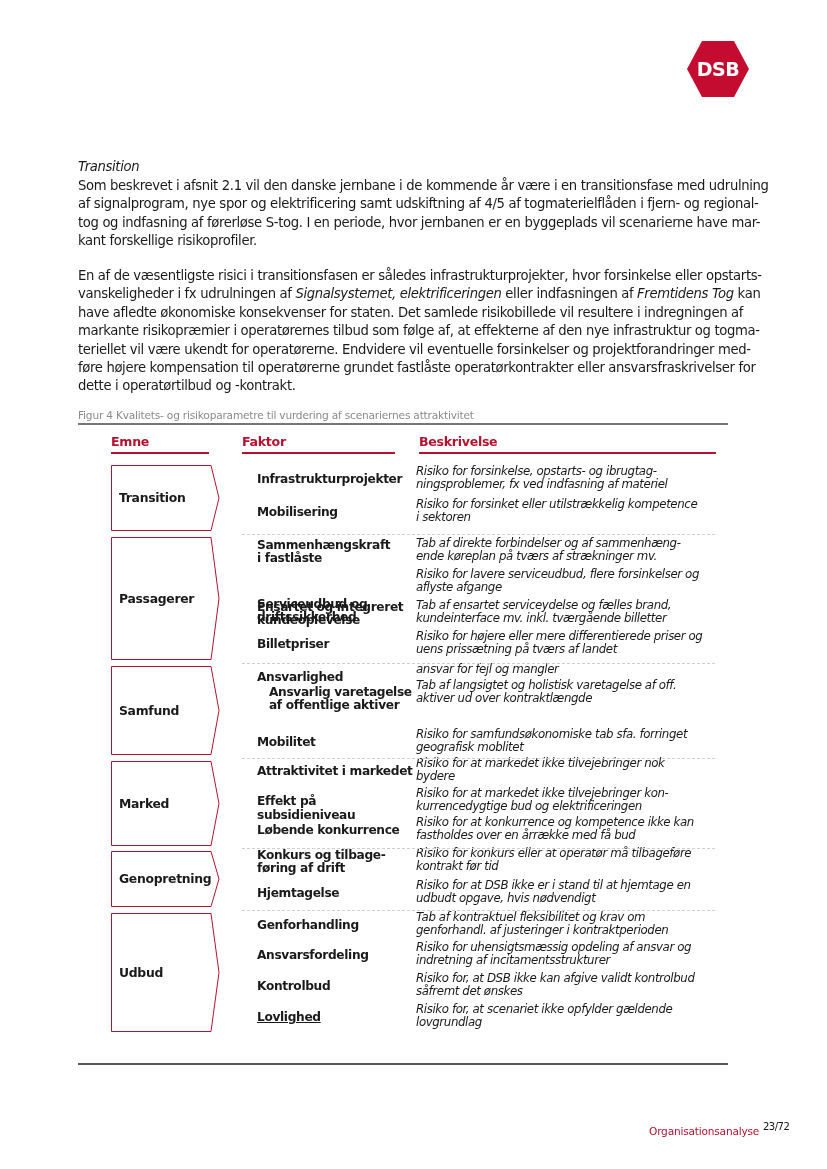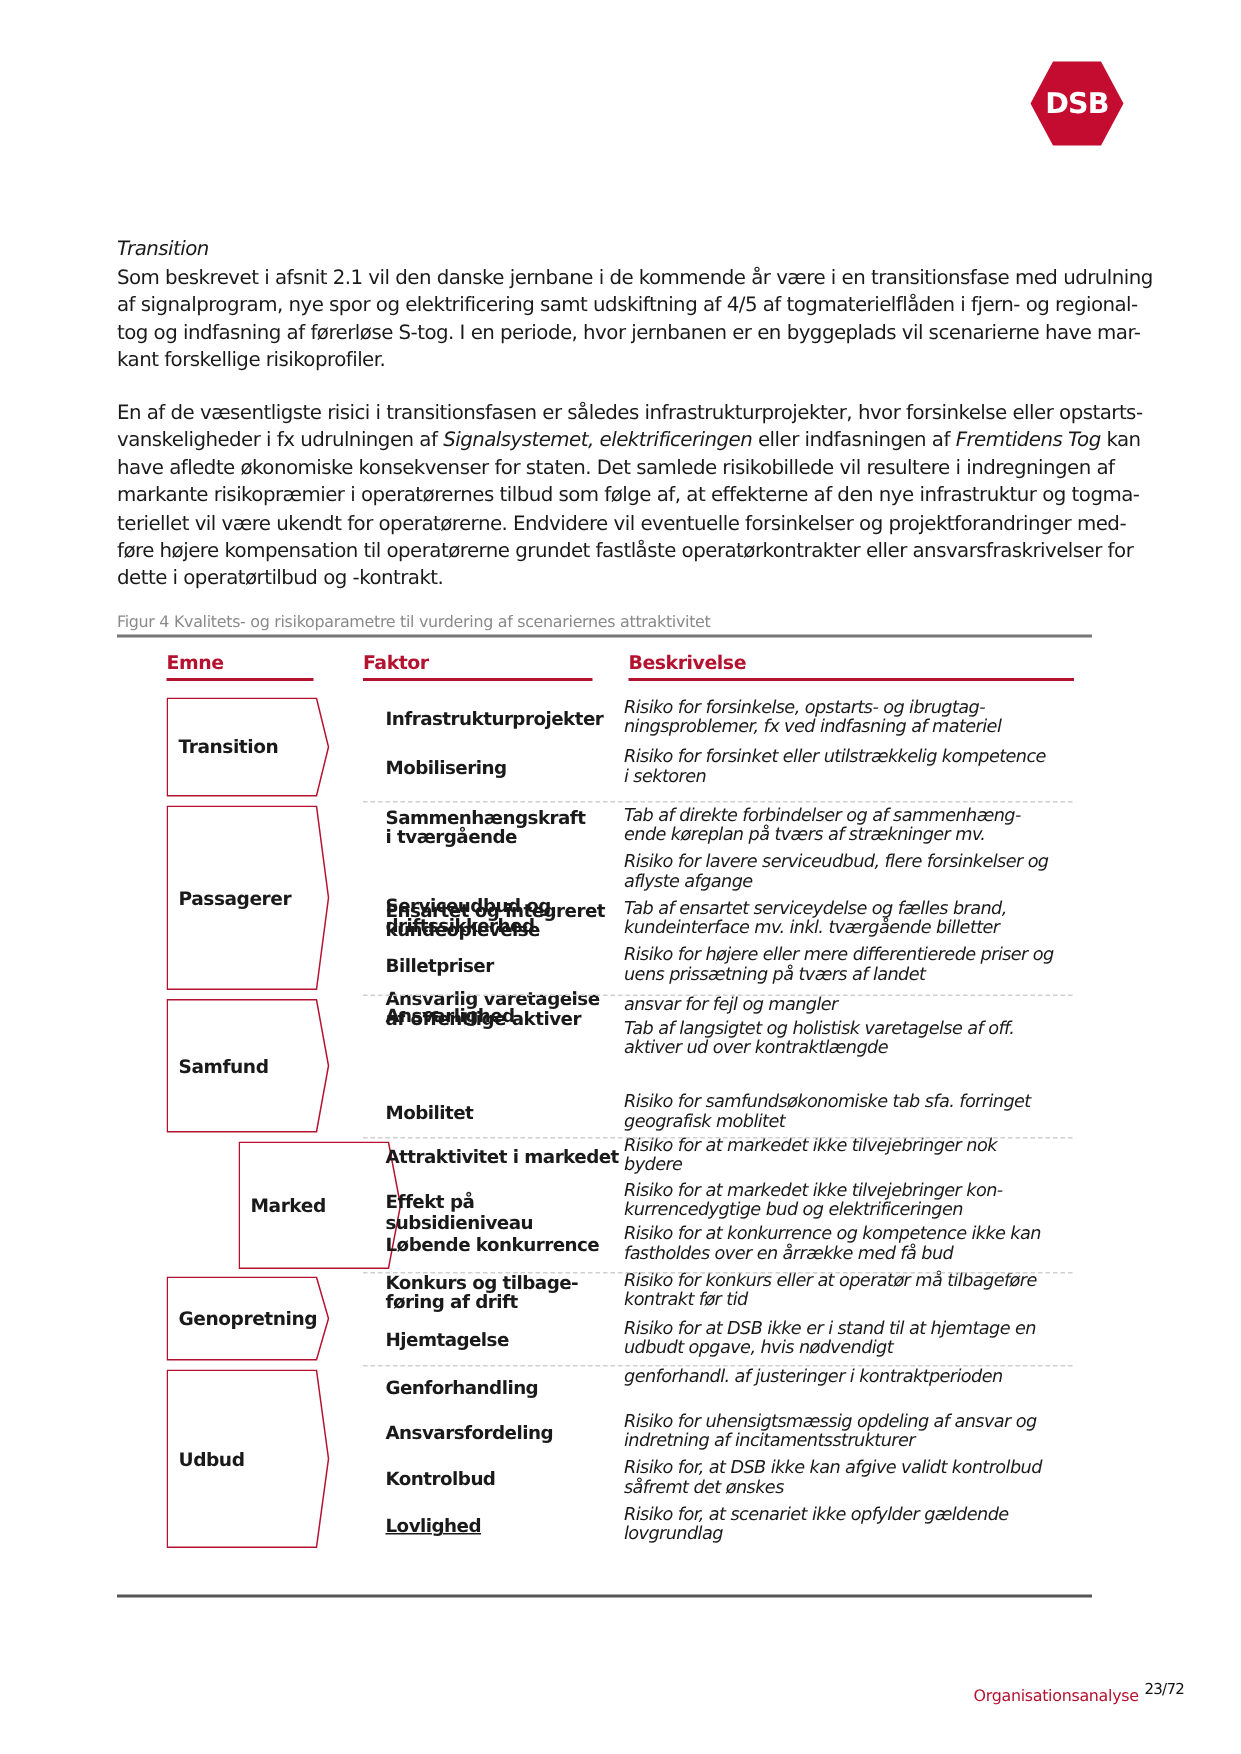--- a/index.html
+++ b/index.html
@@ -102,21 +102,21 @@
       <div>i sektoren</div>
     </div>
     <div class="emne-shape" style="top: 537px; height: 123px;">
       <svg width="109" height="124">
         <polygon points="0.5,0.5 100,0.5 108,61.5 100,122.5 0.5,122.5" fill="#fff" stroke="#b5122f" stroke-width="1"></polygon>
       </svg>
       <div class="emne-label" style="top: 53.5px;">Passagerer</div>
     </div>
     <div class="faktor" style="top: 538.6px;">
       <div>Sammenhængskraft</div>
-      <div>i tværgående</div>
+      <div>i fastlåste</div>
     </div>
     <div class="beskr" style="top: 537.4px;">
       <div>Tab af direkte forbindelser og af sammenhæng-</div>
       <div>ende køreplan på tværs af strækninger mv.</div>
     </div>
     <div class="faktor" style="top: 598px;">
       <div>Serviceudbud og</div>
       <div>driftssikkerhed</div>
     </div>
     <div class="beskr" style="top: 568.4px;">
@@ -143,36 +143,36 @@
         <polygon points="0.5,0.5 100,0.5 108,44.5 100,88.5 0.5,88.5" fill="#fff" stroke="#b5122f" stroke-width="1"></polygon>
       </svg>
       <div class="emne-label" style="top: 36.5px;">Samfund</div>
     </div>
     <div class="faktor" style="top: 671.3px;">
       <div>Ansvarlighed</div>
     </div>
     <div class="beskr" style="top: 663.4px;">
       <div>ansvar for fejl og mangler</div>
     </div>
-    <div class="faktor" style="top: 660px;">
+    <div class="faktor" style="top: 686px; margin-left: 12px;">
       <div>Ansvarlig varetagelse</div>
       <div>af offentlige aktiver</div>
     </div>
     <div class="beskr" style="top: 679px;">
       <div>Tab af langsigtet og holistisk varetagelse af off.</div>
       <div>aktiver ud over kontraktlængde</div>
     </div>
     <div class="faktor" style="top: 736.3px;">
       <div>Mobilitet</div>
     </div>
     <div class="beskr" style="top: 728.4px;">
       <div>Risiko for samfundsøkonomiske tab sfa. forringet</div>
       <div>geografisk moblitet</div>
     </div>
-    <div class="emne-shape" style="top: 761px; height: 85px; margin-left: 48px;">
+    <div class="emne-shape" style="top: 761px; height: 85px;">
       <svg width="109" height="86">
         <polygon points="0.5,0.5 100,0.5 108,42.5 100,84.5 0.5,84.5" fill="#fff" stroke="#b5122f" stroke-width="1"></polygon>
       </svg>
       <div class="emne-label" style="top: 34.5px;">Marked</div>
     </div>
     <div class="faktor" style="top: 765.3px;">
       <div>Attraktivitet i markedet</div>
     </div>
     <div class="beskr" style="top: 757.4px;">
       <div>Risiko for at markedet ikke tilvejebringer nok</div>
@@ -216,20 +216,21 @@
     <div class="emne-shape" style="top: 913px; height: 95px;">
       <svg width="109" height="120">
         <polygon points="0.5,0.5 100,0.5 108,59.5 100,118.5 0.5,118.5" fill="#fff" stroke="#b5122f" stroke-width="1"></polygon>
       </svg>
       <div class="emne-label" style="top: 51.5px;">Udbud</div>
     </div>
     <div class="faktor" style="top: 919.3px;">
       <div>Genforhandling</div>
     </div>
     <div class="beskr" style="top: 911.4px;">
+      <div>Tab af kontraktuel fleksibilitet og krav om</div>
       <div>genforhandl. af justeringer i kontraktperioden</div>
     </div>
     <div class="faktor" style="top: 949.3px;">
       <div>Ansvarsfordeling</div>
     </div>
     <div class="beskr" style="top: 941.4px;">
       <div>Risiko for uhensigtsmæssig opdeling af ansvar og</div>
       <div>indretning af incitamentsstrukturer</div>
     </div>
     <div class="faktor" style="top: 980.3px;">

